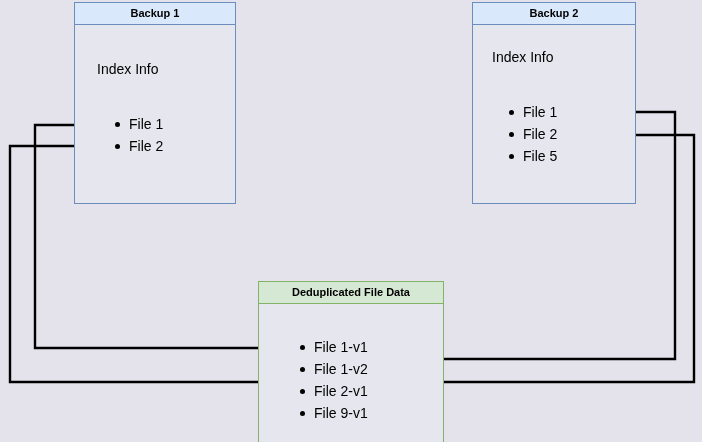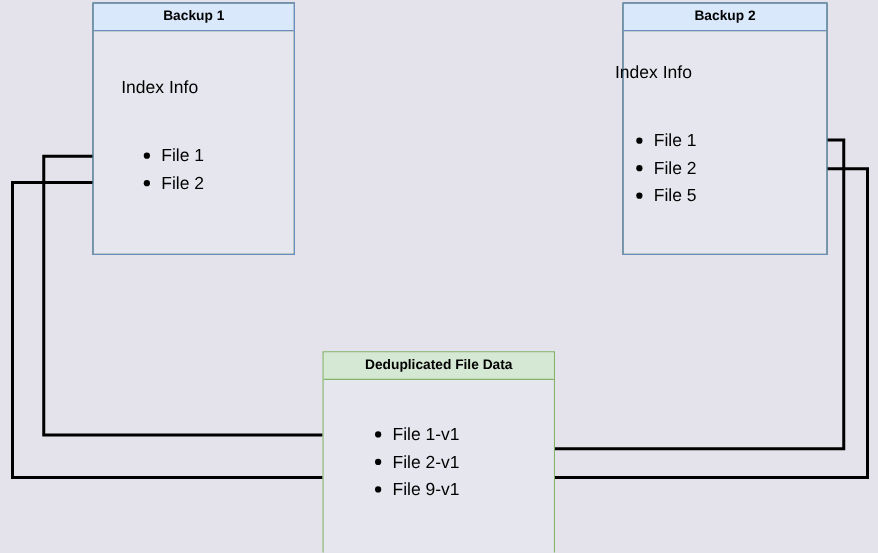--- a/index.html
+++ b/index.html
@@ -43,21 +43,21 @@
     border-bottom-width: 1px;
     border-bottom-style: solid;
   }
   .node-body {
     position: relative;
     height: calc(100% - 22px);
     background: #e6e6ee;
   }
   .node-blue {
     border-color: #6c8ebf;
-    background: #14532d;
+    background: #7f1d1d;
   }
   .node-blue > .node-header {
     background: #dae8fc;
     border-bottom-color: #6c8ebf;
   }
   .node-green {
     border-color: #82b366;
     background: #e6e6ee;
   }
   .node-green > .node-header {
@@ -128,34 +128,35 @@
   <div class="node node-blue" style="left:74px; top:2px; width:162px; height:202px;">
     <div class="node-header">Backup 1</div>
     <div class="node-body"></div>
   </div>
   <div class="subtitle b1-sub">Index Info</div>
   <ul class="bullet-list b1-list">
     <li>File 1</li>
     <li>File 2</li>
   </ul>
 
-  <div class="node node-blue" style="left:498px; top:2px; width:164px; height:202px;">
+  <div class="node node-blue" style="left:472px; top:2px; width:164px; height:202px;">
     <div class="node-header">Backup 2</div>
     <div class="node-body"></div>
   </div>
   <div class="subtitle b2-sub">Index Info</div>
   <ul class="bullet-list b2-list">
     <li>File 1</li>
     <li>File 2</li>
     <li>File 5</li>
   </ul>
 
   <div class="node node-green" style="left:258px; top:281px; width:186px; height:170px;">
     <div class="node-header">Deduplicated File Data</div>
     <div class="node-body"></div>
   </div>
   <ul class="bullet-list dd-list">
     <li>File 1-v1</li>
+    <li>File 1-v2</li>
     <li>File 2-v1</li>
     <li>File 9-v1</li>
   </ul>
 
 </div>
 
 </body></html>

